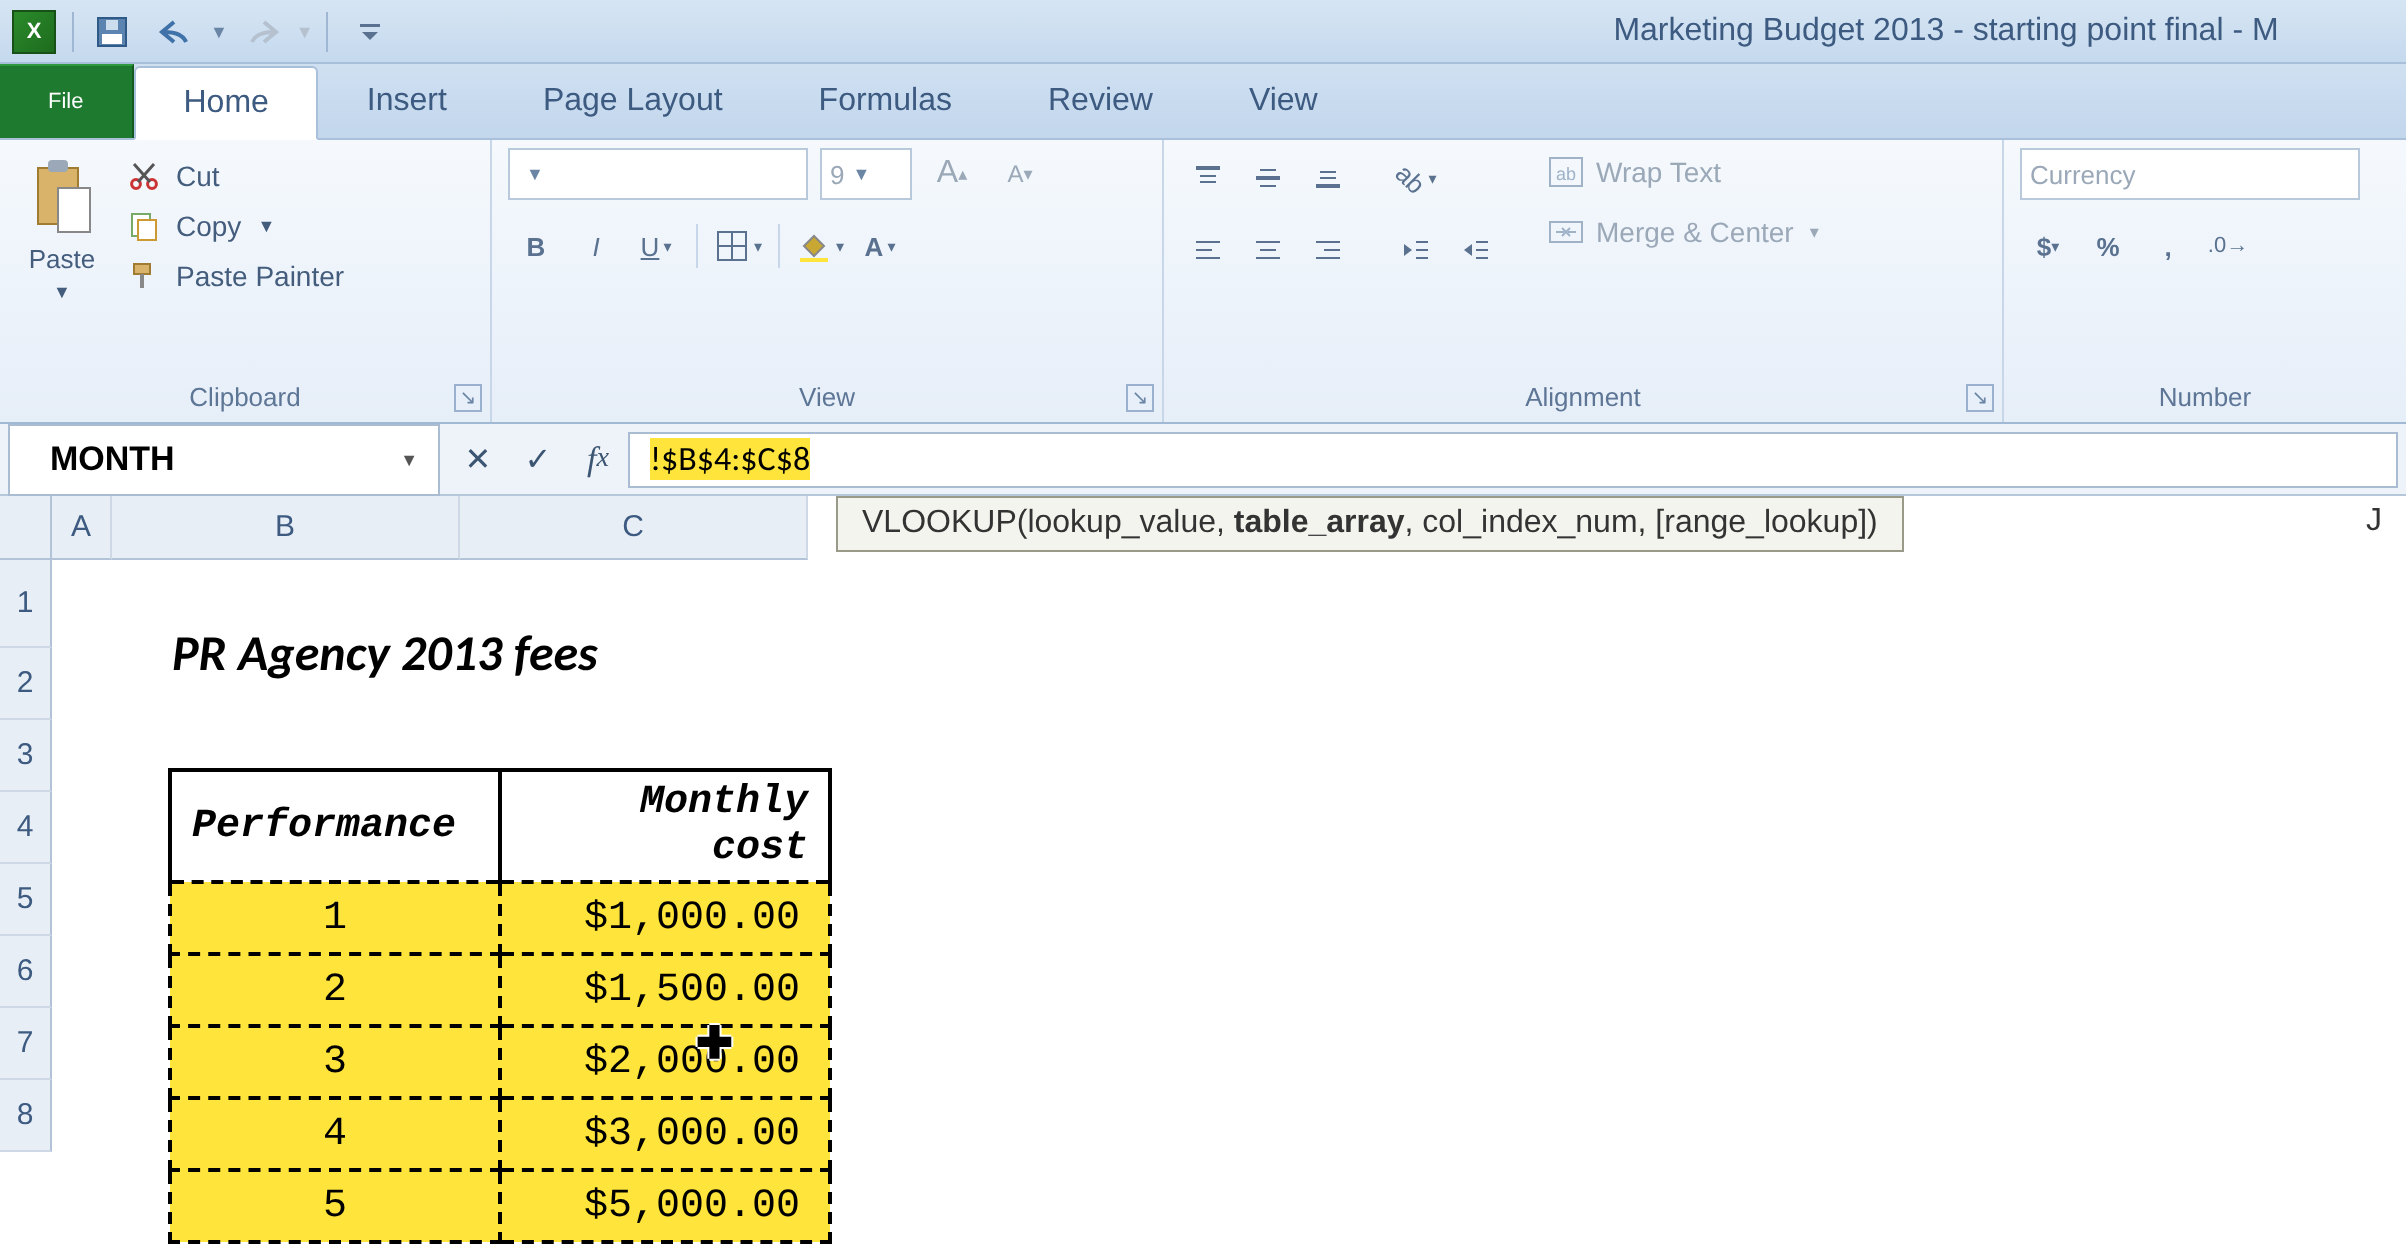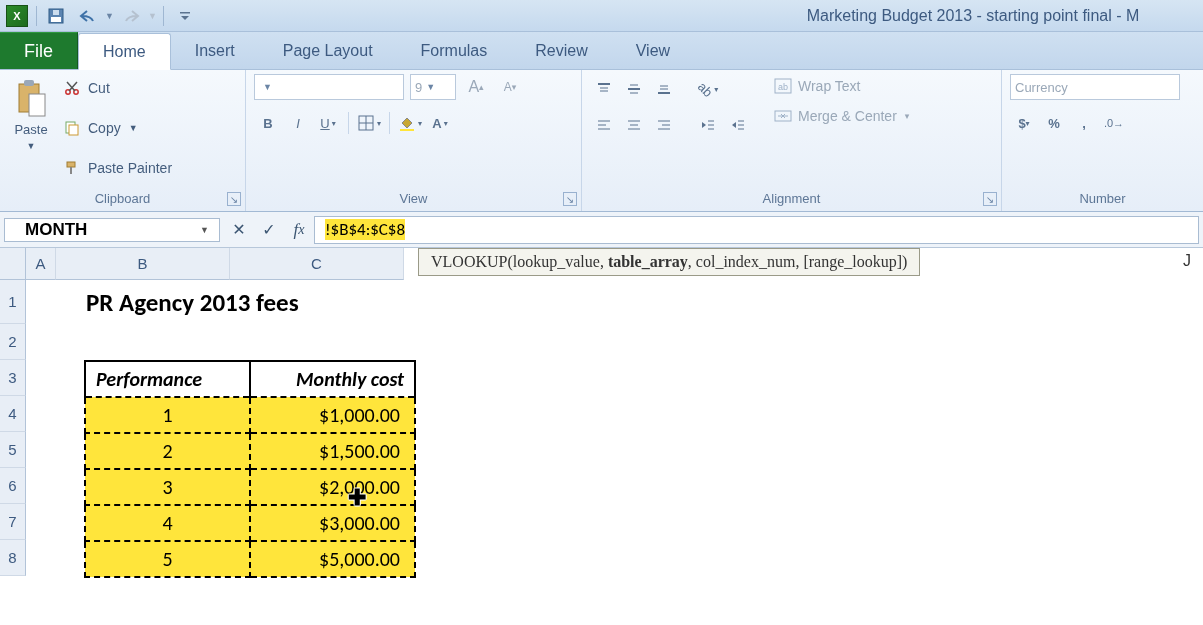--- a/index.html
+++ b/index.html
@@ -46,21 +46,21 @@
   }
   
   .ribbon-tabs {
     height: 38px;
     background: linear-gradient(#cfe0f1, #c2d6ec);
     display:flex; align-items:flex-end;
     padding-left: 0;
     border-bottom: 1px solid #a9c0da;
   }
   .tab-file {
-    background:#1e7a2e; color:#fff; padding: 16px 24px; font-size:18px;
+    background:#1e7a2e; color:#fff; padding: 16px 24px; font-size:11px;
     border-right:1px solid #145920; border-top:1px solid #2f9940;
     height:100%; display:flex; align-items:center;
   }
   .tab {
     padding: 0 24px; font-size:16px; color:#3d5a80; height:100%;
     display:flex; align-items:center; cursor:pointer;
   }
   .tab.active {
     background:#fff; color:#3d5a80;
     border:1px solid #a9c0da; border-bottom:1px solid #fff;
@@ -89,21 +89,21 @@
     position:absolute; right:4px; bottom:5px;
     width:14px; height:14px; border:1px solid #99b1cf;
     font-size:10px; color:#6b85a5; display:flex;
     align-items:center; justify-content:center; cursor:pointer;
   }
   .big-btn {
     display:flex; flex-direction:column; align-items:center;
     padding:4px 6px; color:#445d7d; gap:4px;
   }
   .big-ico { width:34px; height:40px; display:flex; align-items:center; justify-content:center; }
-  .stack { display:flex; flex-direction:column; gap:20px; }
+  .stack { display:flex; flex-direction:column; gap:5px; }
   .r-btn {
     display:flex; align-items:center; gap:6px; color:#445d7d;
     font-size:14px; padding:2px 4px; cursor:pointer;
   }
   .r-btn .smico { width:18px; height:16px; display:inline-flex; }
   .btnrow { display:flex; gap:2px; align-items:center; }
   .sq {
     width:28px; height:26px; display:flex; align-items:center; justify-content:center;
     color:#5a728f; border-radius:2px;
   }
@@ -115,67 +115,68 @@
   .combo .caret { font-size:9px; color:#6b85a5; }
   .grey { color:#9aa8b8; }
   
   .fbar-row {
     height: 36px; display:flex; align-items:center;
     border-bottom:1px solid #b7c7da; background:#eef3f9;
   }
   .namebox {
     width: 216px;
     border:1px solid #a9bcd2; background:#fff;
-    height:24px; margin:0 4px; display:flex; align-items:center;
+    height:36px; margin:0 4px; display:flex; align-items:center;
     padding:0 10px 0 20px; font-size:17px; font-weight:600;
     justify-content:space-between;
   }
   .namebox .caret{font-size:9px;color:#555;}
   .fx-btns { display:flex; align-items:center; height:28px; }
   .fx-btn { width:30px; height:28px; display:flex; align-items:center; justify-content:center; color:#3b5572; font-size:16px; }
   .fx-label{font-style:italic; font-family:"Times New Roman",serif; font-size:17px;}
   .formula-input {
     flex:1; height:28px; border:1px solid #a9bcd2; background:#fff;
     margin-right:4px; display:flex; align-items:center; padding:0 10px;
     font-size:17px; font-family:Calibri,Arial,sans-serif;
   }
   .hl { background:#ffe53b; }
   
   .tooltip-row { position:relative; height:32px; background:#fff;}
   .fn-tip {
     position:absolute; left:418px; top:0;
     background:#f4f4ee; border:1px solid #9a9a88;
-    padding:4px 12px; font-size:16px; font-family:Liberation Serif, serif;
+    padding:4px 12px; font-size:16px; font-family:Liberation Sans, sans-serif;
     color:#333;
   }
   .fn-tip b { font-weight:bold; }
   .col-j {
     position:absolute; right:12px; top:4px;
     font-size:16px; color:#333;
   }
   
   .sheet { display:flex; }
   .rowheads { display:flex; flex-direction:column; }
   .rh {
     width:26px; height:36px; background:#e8eef6;
     border-right:1px solid #b2c3d8; border-bottom:1px solid #cfd9e6;
     color:#3d5a80; display:flex; align-items:center; justify-content:center;
     font-size:15px;
   }
   .rh.first{height:44px;}
   .colarea { position:relative; }
   .cells { font-family: Calibri, Arial, sans-serif; font-size:20px; position:relative; }
   .title-cell {
-    font-weight:bold; font-size:25px;
-    padding-left:60px; height:44px; display:flex; align-items:center;
+    font-weight:bold; font-style:italic; font-size:25px;
+    padding-left:60px; height:44px; display:flex; align-items:center;margin-top:24px;
   }
   .empty-row { height:36px; }
   .tbl {
     margin-left: 58px;
     border-collapse: collapse;
+    font-family: Liberation Mono, monospace;
   }
   .tbl th {
     font-style:italic; font-weight:bold; text-align:left;
     padding: 4px 10px; font-size:20px;
     border-top:2px solid #000; border-left:2px solid #000; border-right:2px solid #000;
     border-bottom:2px dashed #000;
     height:36px;
   }
   .tbl th:nth-child(2){text-align:right;}
   .tbl td {

